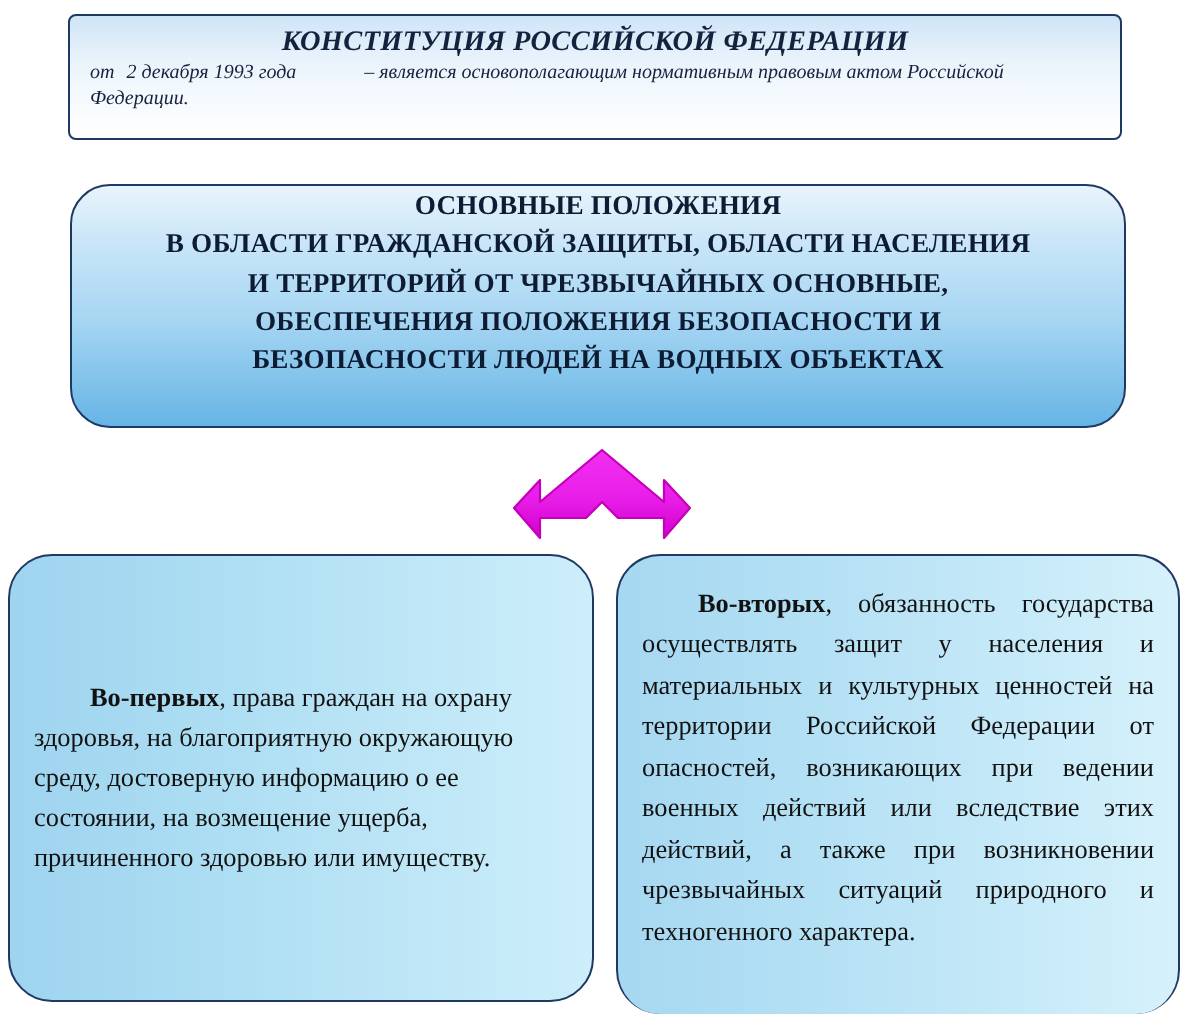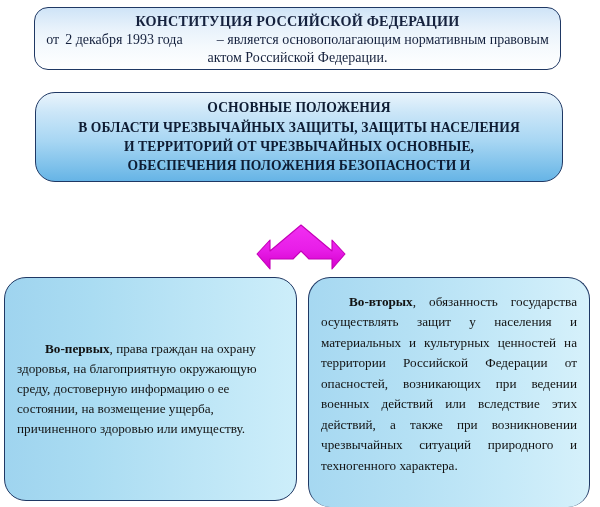--- a/index.html
+++ b/index.html
@@ -31,61 +31,61 @@
     border-radius: 18px;
     overflow: hidden;
   }
 
   
   #box-constitution {
     left: 34px;
     top: 7px;
     width: 527px;
     height: 63px;
-    border-radius: 14px;
+    border-radius: 4px;
     background: linear-gradient(to bottom,
                 #cfe4f7 0%,
                 #e8f2fb 34%,
                 #f4f9fd 62%,
                 #ffffff 100%);
     padding: 5px 10px 4px 10px;
+    font-style: italic;
   }
   #box-constitution .title {
     text-align: center;
     font-weight: bold;
     font-size: 14.2px;
     letter-spacing: .2px;
     line-height: 1.2;
     color: #15213d;
   }
   #box-constitution .body {
-    font-size: 14px;
+    font-size: 10px;
     line-height: 1.28;
     color: #15213d;
     margin-top: 1px;
-    text-align: center;
   }
   #box-constitution .body .spacer-a { display:inline-block; width:6px; }
   #box-constitution .body .spacer-b { display:inline-block; width:34px; }
 
   
   #box-provisions {
     left: 35px;
     top: 92px;
     width: 528px;
-    height: 90px;
+    height: 122px;
     border-radius: 20px;
     background: linear-gradient(to bottom,
                 #e9f4fc 0%,
                 #cbe6f8 22%,
                 #a7d6f3 55%,
                 #7cc0ea 85%,
                 #66b4e6 100%);
     display: flex;
-    align-items: center;
+    align-items: flex-start;
     justify-content: center;
   }
   #box-provisions .lines {
     width: 100%;
     text-align: center;
     font-weight: bold;
     font-size: 13.6px;
     line-height: 1.42;
     letter-spacing: .1px;
     color: #0e1c33;
@@ -165,23 +165,24 @@
   <div class="node" id="box-constitution">
     <div class="title">КОНСТИТУЦИЯ РОССИЙСКОЙ ФЕДЕРАЦИИ</div>
     <div class="body">
       <span>от</span><span class="spacer-a"></span><span>2 декабря 1993 года</span><span class="spacer-b"></span><span>– является основополагающим нормативным правовым актом Российской Федерации.</span>
     </div>
   </div>
 
   <div class="node" id="box-provisions">
     <div class="lines">
       <span class="nl">ОСНОВНЫЕ ПОЛОЖЕНИЯ</span>
-      <span class="nl">В ОБЛАСТИ ЧРЕЗВЫЧАЙНЫХ ЗАЩИТЫ, ЗАЩИТЫ НАСЕЛЕНИЯ</span>
+      <span class="nl">В ОБЛАСТИ ГРАЖДАНСКОЙ ЗАЩИТЫ, ОБЛАСТИ НАСЕЛЕНИЯ</span>
       <span class="nl">И ТЕРРИТОРИЙ ОТ ЧРЕЗВЫЧАЙНЫХ ОСНОВНЫЕ,</span>
       <span class="nl">ОБЕСПЕЧЕНИЯ ПОЛОЖЕНИЯ БЕЗОПАСНОСТИ И</span>
+      <span class="nl">БЕЗОПАСНОСТИ ЛЮДЕЙ НА ВОДНЫХ ОБЪЕКТАХ</span>
     </div>
   </div>
 
   <div id="split-arrow">
     <svg viewBox="0 0 90 48" xmlns="http://www.w3.org/2000/svg" aria-hidden="true">
       <defs>
         <linearGradient id="magentaGrad" x1="0" y1="0" x2="0" y2="1">
           <stop offset="0%" stop-color="#f22ff2"></stop>
           <stop offset="55%" stop-color="#e81ee8"></stop>
           <stop offset="100%" stop-color="#d400cc"></stop>

